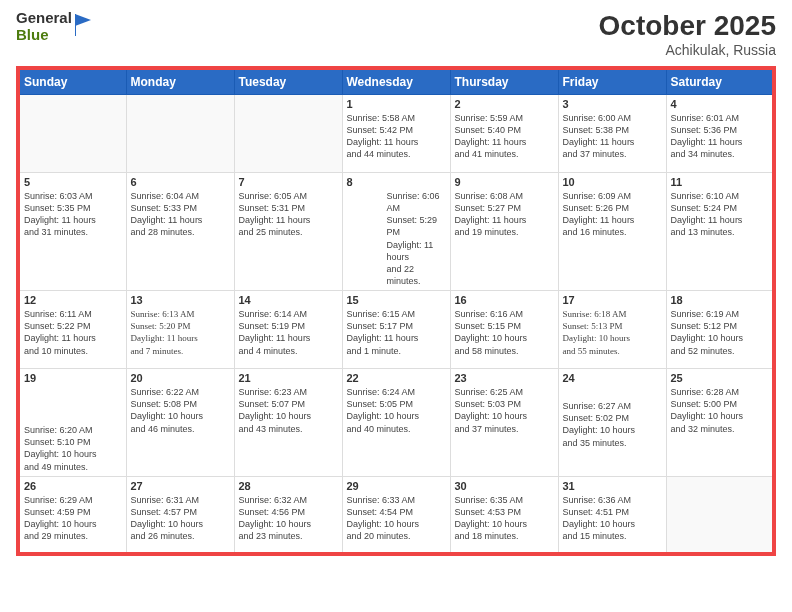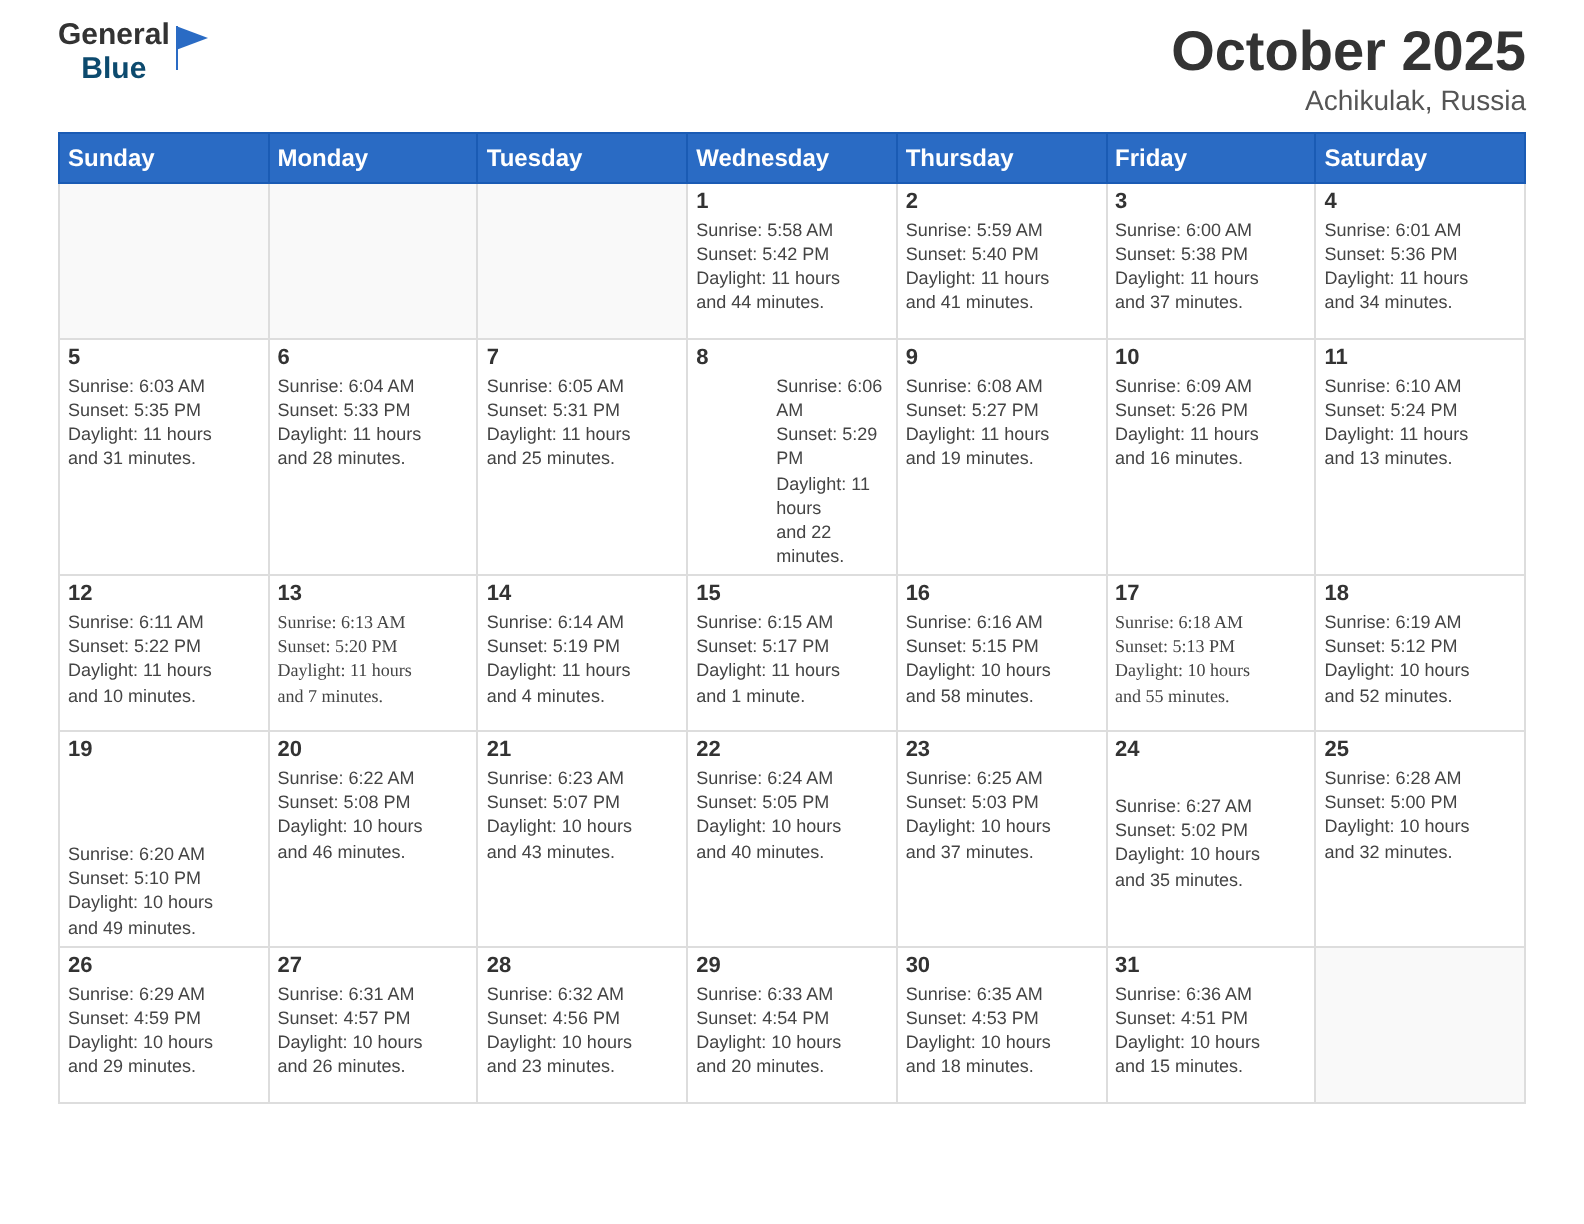--- a/index.html
+++ b/index.html
@@ -6,21 +6,21 @@
     body {
       font-family: Arial, sans-serif;
       background: #fff;
       width: 792px;
       height: 612px;
       overflow: hidden;
     }
     .container {
       width: 792px;
       height: 456px;
-      padding: 10px 29px;
+      padding: 10px 16px;
       display: flex;
       flex-direction: column;
     }
     .header {
       display: flex;
       align-items: flex-start;
       justify-content: space-between;
       margin-bottom: 8px;
     }
     .logo {
@@ -40,21 +40,21 @@
       font-weight: bold;
       color: #333;
       margin-left: 14px;
     }
     .location {
       font-size: 14px;
       color: #555;
     }
     .calendar {
       flex: 1;
-      border: 1px solid #ef4444;
+      border: 4px solid #ef4444;
       border-collapse: collapse;
       width: 100%;
       table-layout: fixed;
     }
     .calendar th {
       background: #2a6bc4;
       color: #fff;
       font-size: 12px;
       font-weight: bold;
       padding: 5px 4px;
@@ -91,21 +91,21 @@
     }
   </style>
 </head>
 <body>
 
 <div class="container">
   <div class="header">
     <div class="logo">
       <div class="logo-text">
         <span style="font-size:15px;font-weight:bold;color:#333;">General</span>
-        <span style="font-size:15px;font-weight:bold;color:#0c4a6e;text-align:center;">Blue</span>
+        <span style="font-size:15px;font-weight:bold;color:#4d7c0f;">Blue</span>
       </div>
       <div style="margin-left:3px;margin-top:0px;">
         <svg width="16" height="22" viewBox="0 0 16 22">
           <polygon points="0,0 16,6 0,12" fill="#2a6bc4"></polygon>
           <line x1="0" y1="0" x2="0" y2="22" stroke="#2a6bc4" stroke-width="2"></line>
         </svg>
       </div>
     </div>
     <div class="title-section">
       <div class="month-title">October 2025</div>

